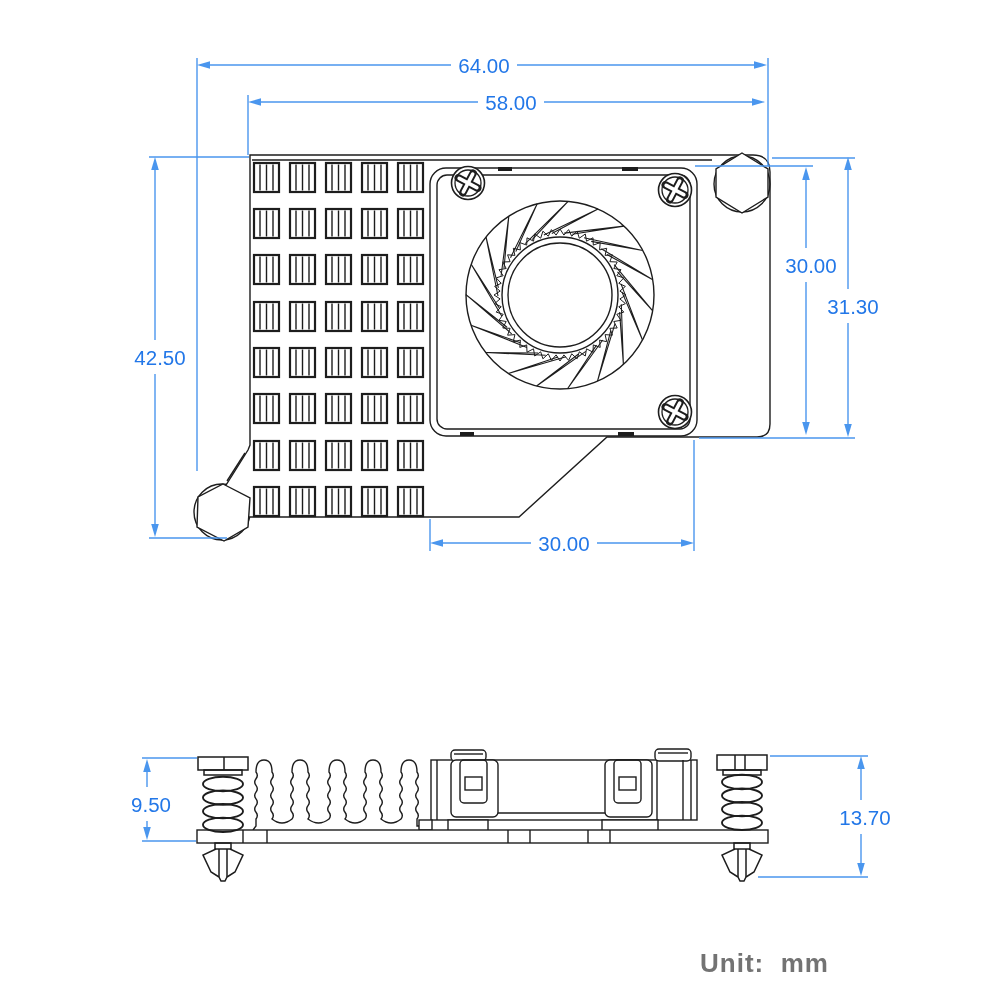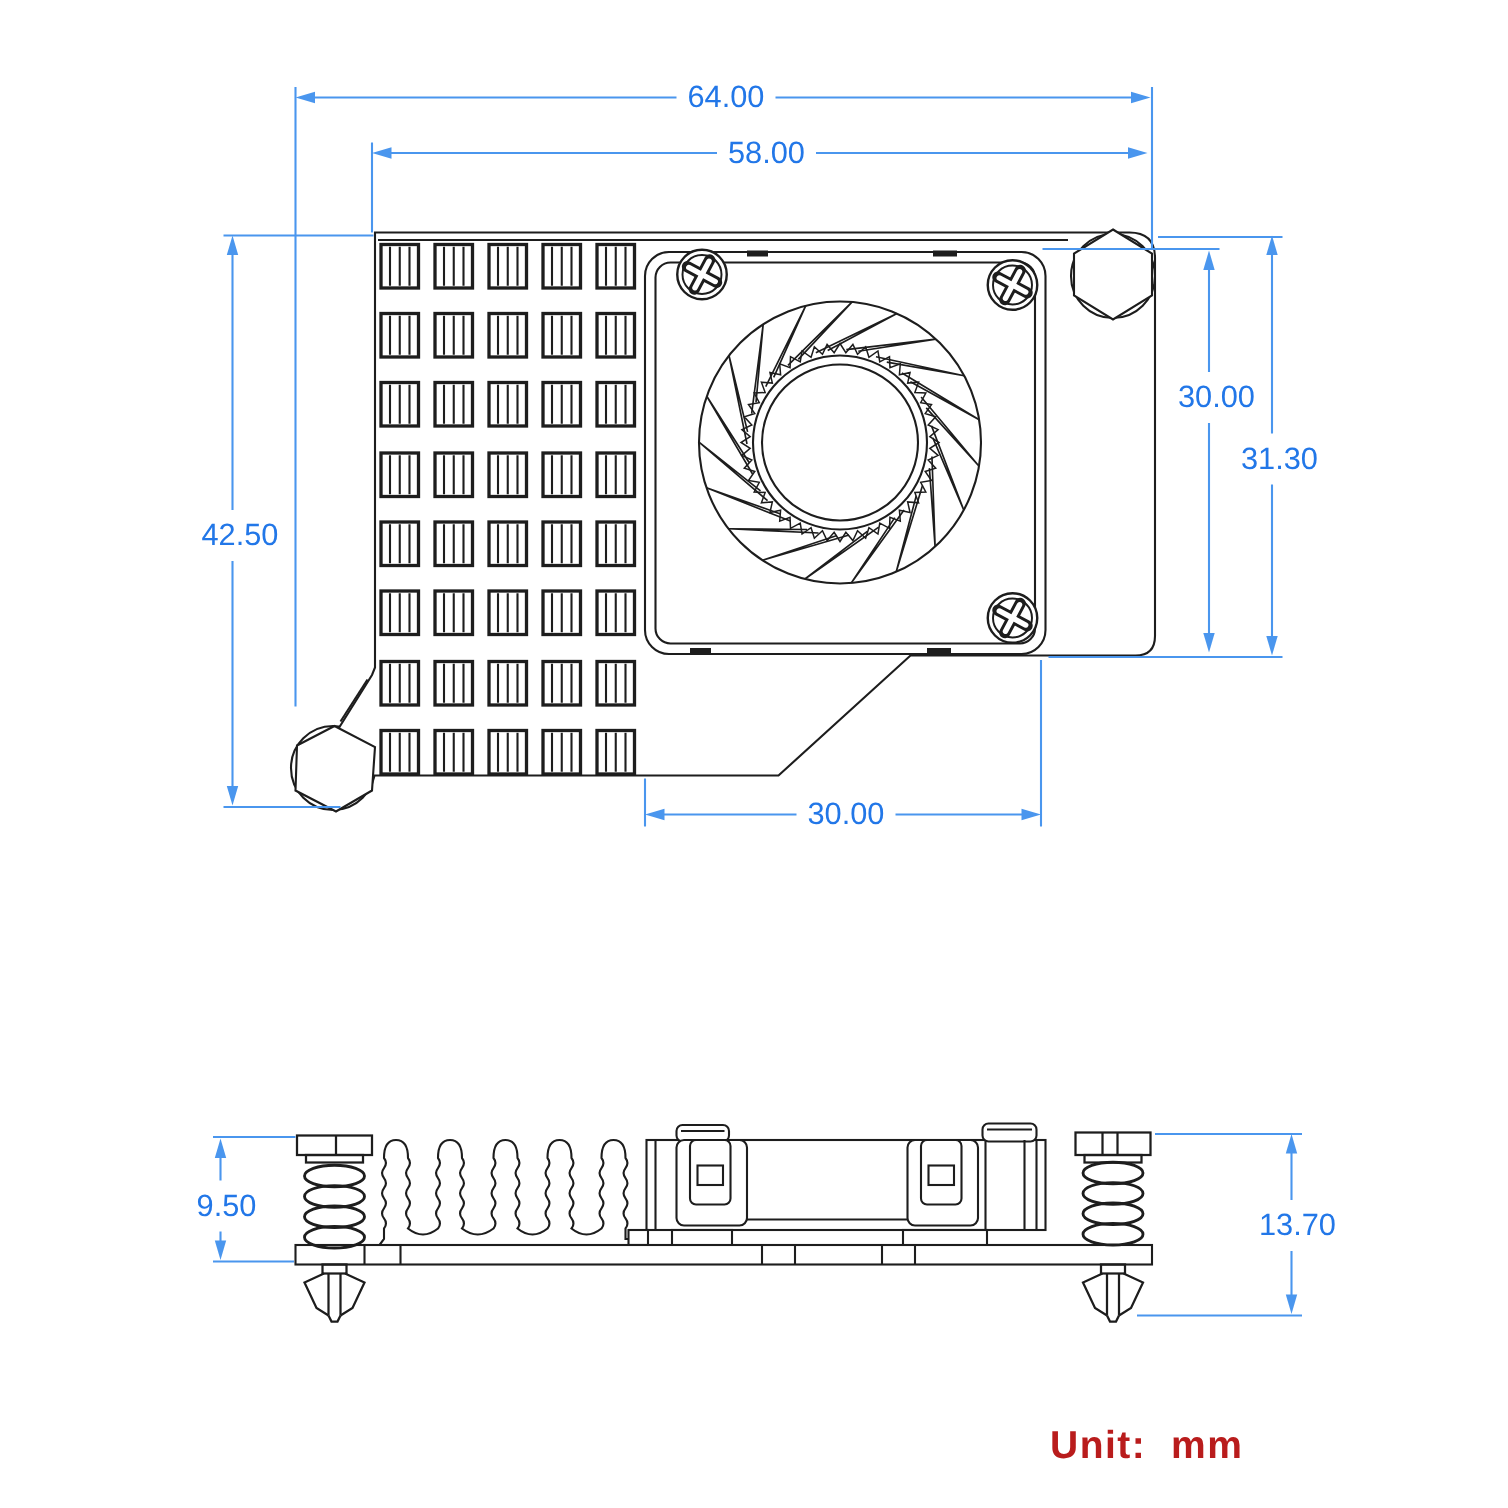--- a/index.html
+++ b/index.html
@@ -478,14 +478,14 @@
           <line x1="758" y1="877" x2="868" y2="877" stroke="#4a96ee" stroke-width="1.4"></line>
           <line x1="861" y1="768" x2="861" y2="800" stroke="#4a96ee" stroke-width="1.4"></line>
           <line x1="861" y1="834" x2="861" y2="864" stroke="#4a96ee" stroke-width="1.4"></line>
           <polygon points="861,756 857.2,769 864.8,769" fill="#4a96ee" stroke="none"></polygon>
           <polygon points="861,876 857.2,863 864.8,863" fill="#4a96ee" stroke="none"></polygon>
           <text x="865" y="817" fill="#2277e8" font-size="20.5" font-family="&quot;Liberation Sans&quot;, sans-serif" text-anchor="middle" dominant-baseline="central">13.70</text>
         </g>
       </g>
   </svg>
 
-  <div class="unit" style="color: #b91c1c;">Unit:  mm</div>
+  <div class="unit" style="color: #737373;">Unit:  mm</div>
 </div>
 
 </body></html>

